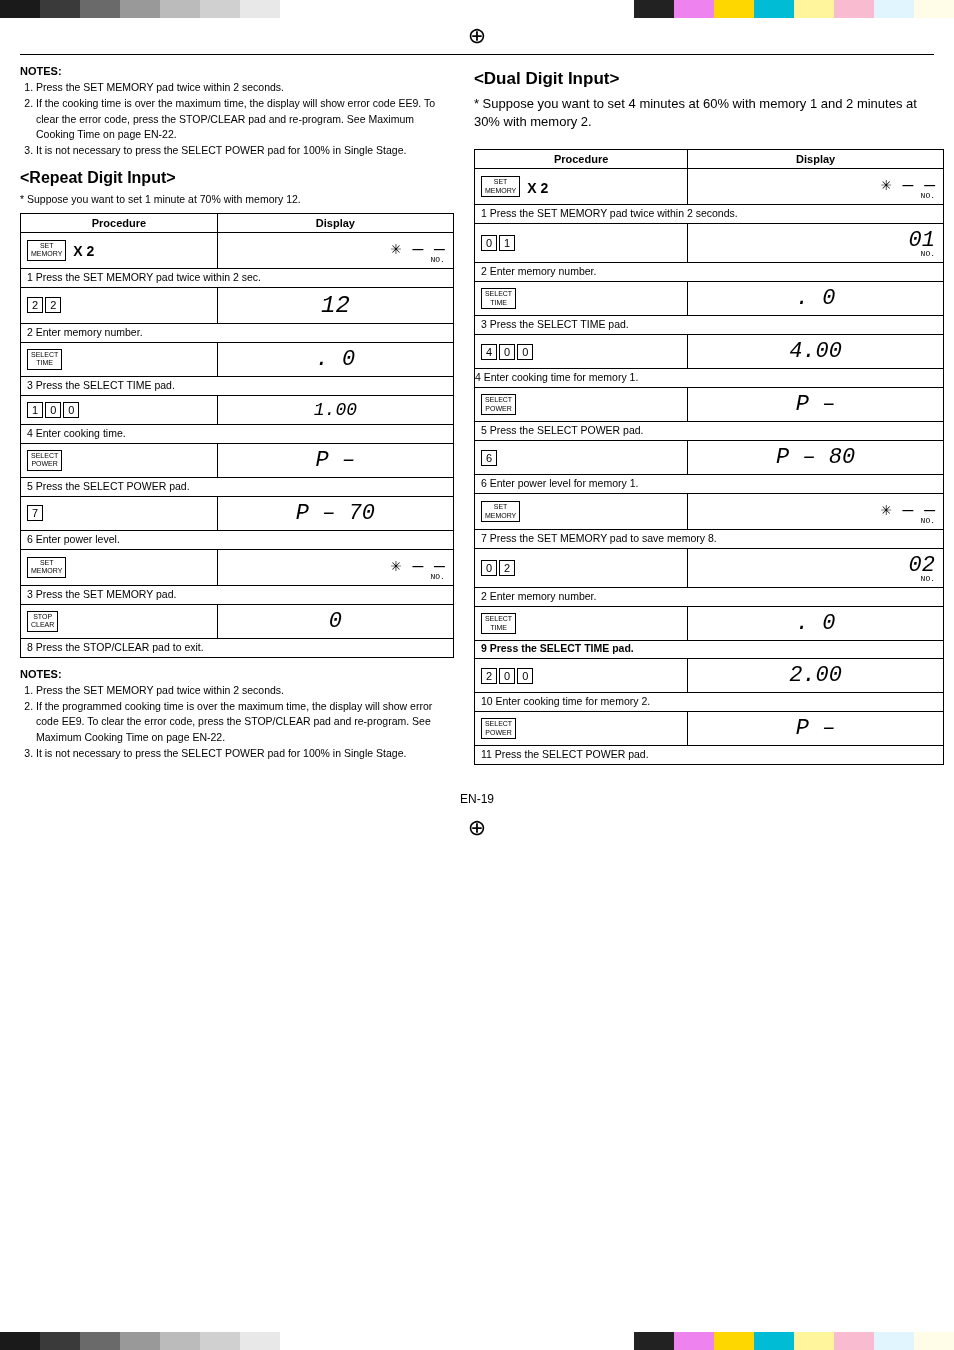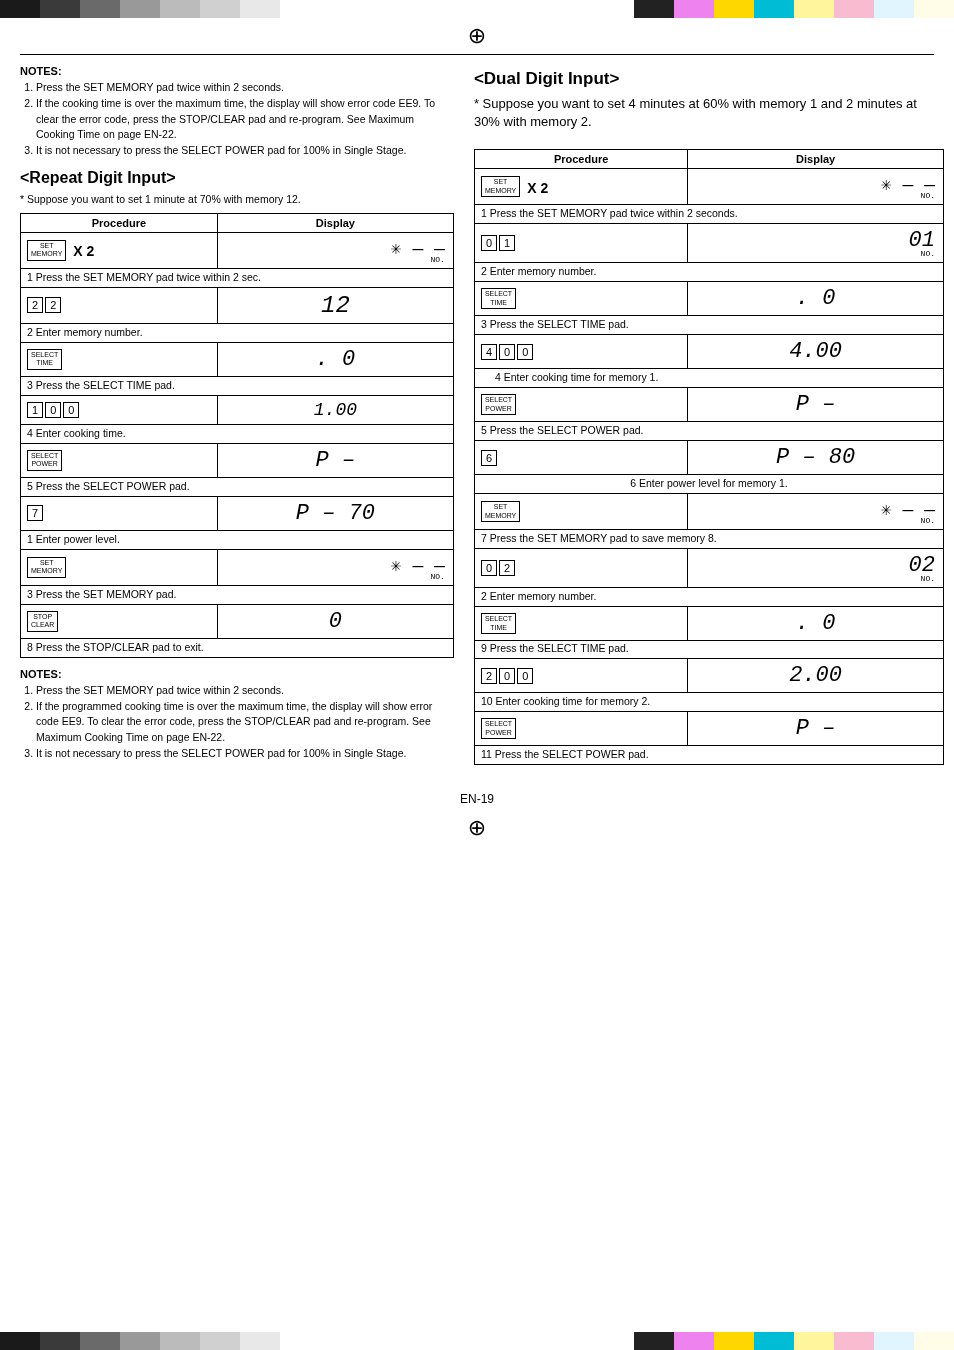--- a/index.html
+++ b/index.html
@@ -348,21 +348,21 @@
           <td class="procedure-cell">
             <div class="inline-keys">
               <span class="key-box">7</span>
             </div>
           </td>
           <td class="display-cell">
             <span style="font-size:22px;font-family:'Courier New',monospace;font-style:italic;">P – 70</span>
           </td>
         </tr>
         <tr>
-          <td colspan="2" style="border-top:none;padding:2px 6px 4px;">1  Enter power level.</td>
+          <td colspan="2" style="border-top:none;padding:2px 6px 4px;">6  Enter power level.</td>
         </tr>
 
         <tr>
           <td class="procedure-cell">
             <span class="btn-small">SET<br>MEMORY</span>
           </td>
           <td class="display-cell">
             <div class="display-wrapper">
               <span style="font-size:18px;font-family:'Courier New',monospace;">✳ — —</span>
               <span class="no-label">NO.</span>
@@ -464,21 +464,21 @@
               <span class="key-box">4</span>
               <span class="key-box">0</span>
               <span class="key-box">0</span>
             </div>
           </td>
           <td class="display-cell">
             <span style="font-size:22px;font-family:'Courier New',monospace;font-style:italic;">4.00</span>
           </td>
         </tr>
         <tr>
-          <td colspan="2" style="border-top:none;padding:2px 20px 4px;">4 Enter cooking time for memory 1.</td>
+          <td colspan="2" style="border-top:none;padding:2px 0 4px;">4 Enter cooking time for memory 1.</td>
         </tr>
 
         <tr>
           <td class="procedure-cell">
             <span class="btn-small">SELECT<br>POWER</span>
           </td>
           <td class="display-cell">
             <span style="font-size:22px;font-family:'Courier New',monospace;font-style:italic;">P –</span>
           </td>
         </tr>
@@ -490,21 +490,21 @@
           <td class="procedure-cell">
             <div class="inline-keys">
               <span class="key-box">6</span>
             </div>
           </td>
           <td class="display-cell">
             <span style="font-size:22px;font-family:'Courier New',monospace;font-style:italic;">P – 80</span>
           </td>
         </tr>
         <tr>
-          <td colspan="2" style="border-top:none;padding:2px 6px 4px;text-align:center;">6 Enter power level for memory 1.</td>
+          <td colspan="2" style="border-top:none;padding:2px 6px 4px;">6 Enter power level for memory 1.</td>
         </tr>
 
         <tr>
           <td class="procedure-cell">
             <span class="btn-small">SET<br>MEMORY</span>
           </td>
           <td class="display-cell">
             <div class="display-wrapper">
               <span style="font-size:18px;font-family:'Courier New',monospace;">✳ — —</span>
               <span class="no-label">NO.</span>
@@ -535,21 +535,21 @@
 
         <tr>
           <td class="procedure-cell">
             <span class="btn-small">SELECT<br>TIME</span>
           </td>
           <td class="display-cell">
             <span style="font-size:22px;font-family:'Courier New',monospace;font-style:italic;">.  0</span>
           </td>
         </tr>
         <tr>
-          <td colspan="2" style="border-top:none;padding:1px 6px 4px;">9 Press the SELECT TIME pad.</td>
+          <td colspan="2" style="border-top:none;padding:1px 6px 4px;font-weight:bold;">9 Press the SELECT TIME pad.</td>
         </tr>
 
         <tr>
           <td class="procedure-cell">
             <div class="inline-keys">
               <span class="key-box">2</span>
               <span class="key-box">0</span>
               <span class="key-box">0</span>
             </div>
           </td>

